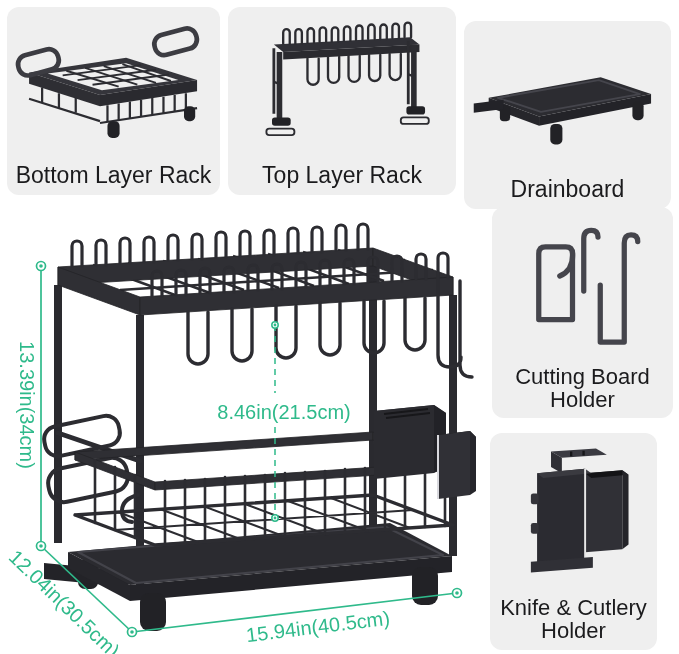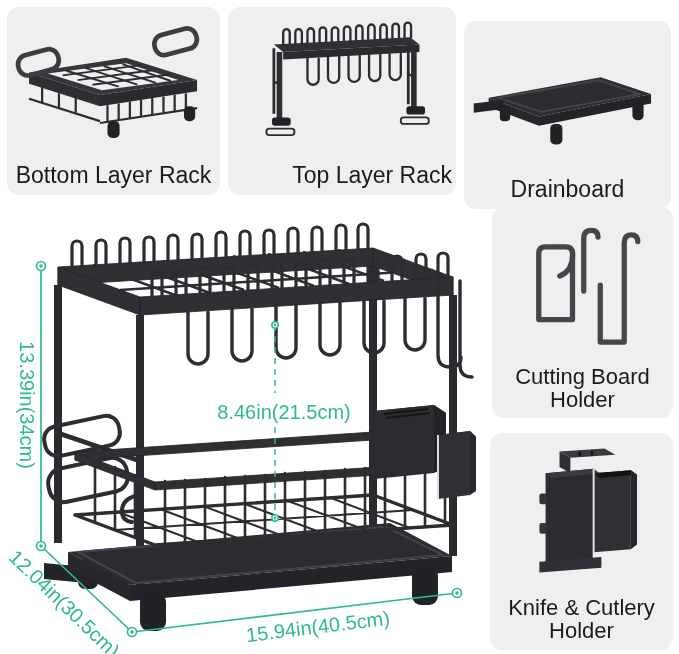--- a/index.html
+++ b/index.html
@@ -42,21 +42,21 @@
             <rect x="150" y="22" width="46" height="22" rx="10" transform="rotate(-15 173 33)"></rect>
           </g>
           <rect x="100" y="118" width="13" height="18" rx="5" fill="#222226"></rect>
           <rect x="182" y="102" width="12" height="16" rx="5" fill="#222226"></rect>
         </g>
       </svg>
     </div>
     <div class="plabel">Bottom Layer Rack</div>
   </div>
 
-  <div class="panel" style="left:228px;top:7px;width:228px;height:188px;align-items:flex-end;">
+  <div class="panel" style="left:228px;top:7px;width:228px;height:188px;">
     <div class="picon">
       <svg width="214" height="140" viewBox="0 0 214 150">
         <g stroke-linejoin="round">
           <polygon points="34,36 180,28 190,36 44,44" fill="#303036"></polygon>
           <polygon points="44,44 190,36 190,44 44,52" fill="#2a2a2f"></polygon>
           <g stroke="#2c2c31" stroke-width="2.5" fill="none" stroke-linecap="round">
             <path d="M44,35v-12a3.5,3.5 0 0 1 7,0v12 M57,35v-12a3.5,3.5 0 0 1 7,0v12 M70,34v-12a3.5,3.5 0 0 1 7,0v12 M83,33v-12a3.5,3.5 0 0 1 7,0v12 M96,33v-12a3.5,3.5 0 0 1 7,0v12 M109,32v-12a3.5,3.5 0 0 1 7,0v12 M122,31v-12a3.5,3.5 0 0 1 7,0v12 M135,30v-12a3.5,3.5 0 0 1 7,0v12 M148,30v-12a3.5,3.5 0 0 1 7,0v12 M161,29v-12a3.5,3.5 0 0 1 7,0v12 M174,28v-12a3.5,3.5 0 0 1 7,0v12"></path>
             <path d="M70,51v22a6,6 0 0 0 12,0v-22 M92,49v22a6,6 0 0 0 12,0v-22 M114,48v22a6,6 0 0 0 12,0v-22 M136,47v22a6,6 0 0 0 12,0v-22 M158,46v22a6,6 0 0 0 12,0v-22"></path>
           </g>
           <g stroke="#2c2c31" fill="none">
@@ -99,21 +99,21 @@
           <path d="M36,150 V62 Q36,53 45,53 H72 Q81,53 81,62 V150 H36"></path>
           <path d="M81,60 Q83,84 64,92"></path>
           <path d="M96,112 V42 Q96,31 106,31 Q115,31 115,40"></path>
           <path d="M118,104 V180 H150 V48 Q150,37 159,37 Q168,37 168,46"></path>
         </g>
       </svg>
     </div>
     <div class="plabel">Cutting Board Holder</div>
   </div>
 
-  <div class="panel side" style="left:490px;top:433px;width:183px;height:217px;">
+  <div class="panel side" style="left:490px;top:433px;width:167px;height:217px;">
     <div class="picon">
       <svg width="170" height="155" viewBox="0 0 190 200">
         <g stroke-linejoin="round">
           <polygon points="110,52 158,48 158,150 110,154" fill="#303036"></polygon>
           <polygon points="110,52 158,48 166,54 118,58" fill="#131316"></polygon>
           <polygon points="158,48 166,54 166,144 158,150" fill="#25252a"></polygon>
           <polygon points="66,24 124,20 138,28 80,32" fill="#3a3a41"></polygon>
           <polygon points="66,24 80,32 80,52 66,44" fill="#2f2f35"></polygon>
           <path d="M92,24 L92,30 M108,23 L108,29" stroke="#151518" stroke-width="3"></path>
           <polygon points="48,52 110,46 110,164 48,170" fill="#2b2b31"></polygon>

